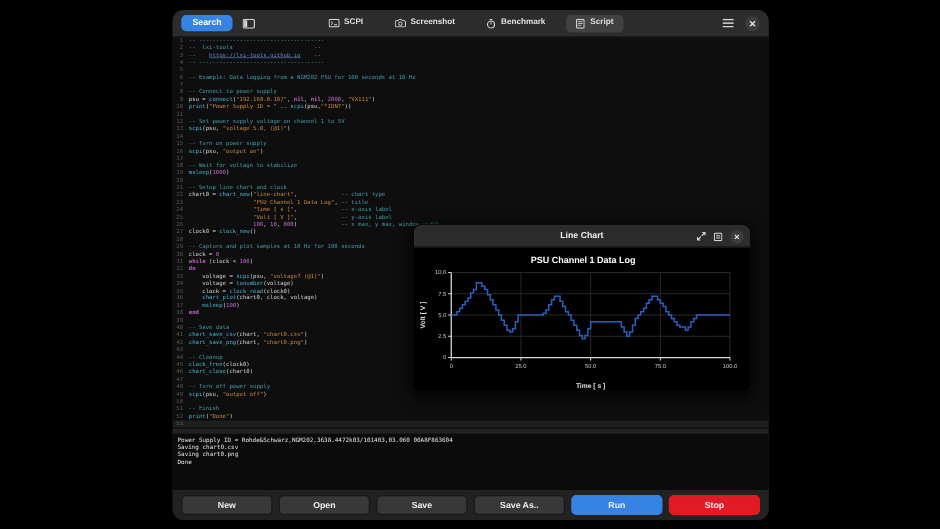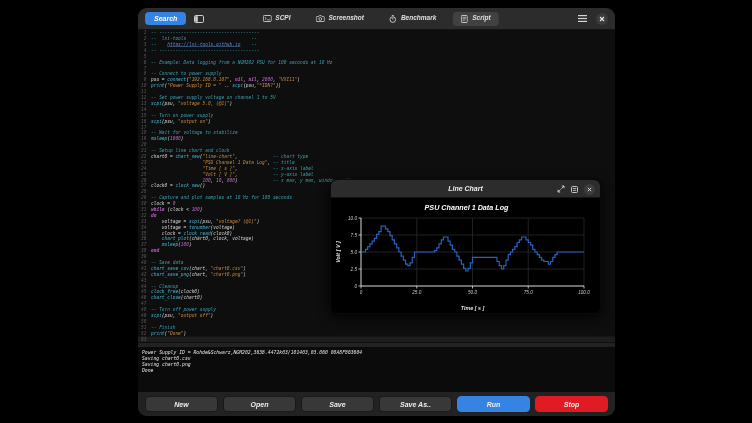--- a/index.html
+++ b/index.html
@@ -1,19 +1,19 @@
 <!DOCTYPE html>
 <html style="--accent: #3584e4; --danger: #e01b24; --tok-cm: #3d9fae; --tok-str: #ca8a3b; --tok-kw: #c061cb; --tok-num: #c966d4; --tok-fn: #43b5d6; --tok-pl: #d6d6d6; --tok-lnk: #5f87cf;"><head>
 <meta charset="utf-8">
 <style>
   * { margin:0; padding:0; box-sizing:border-box; }
   html,body { background:#000; }
   .stage {
     position:relative; width:672px; height:423px; background:#000;
-    font-family:"Liberation Sans", sans-serif; overflow:hidden;font-style:italic;
+    font-family:"Liberation Sans", sans-serif; overflow:hidden;
   }
   .app {
     position:absolute; left:138px; top:8px; width:477px; height:408px;
     background:#222222; border-radius:9px; overflow:hidden;
     display:flex; flex-direction:column;
     box-shadow:0 2px 10px rgba(0,0,0,.9);
   }
   
   .titlebar {
     position:relative; height:22px; flex:none; background:#2c2c2c;

